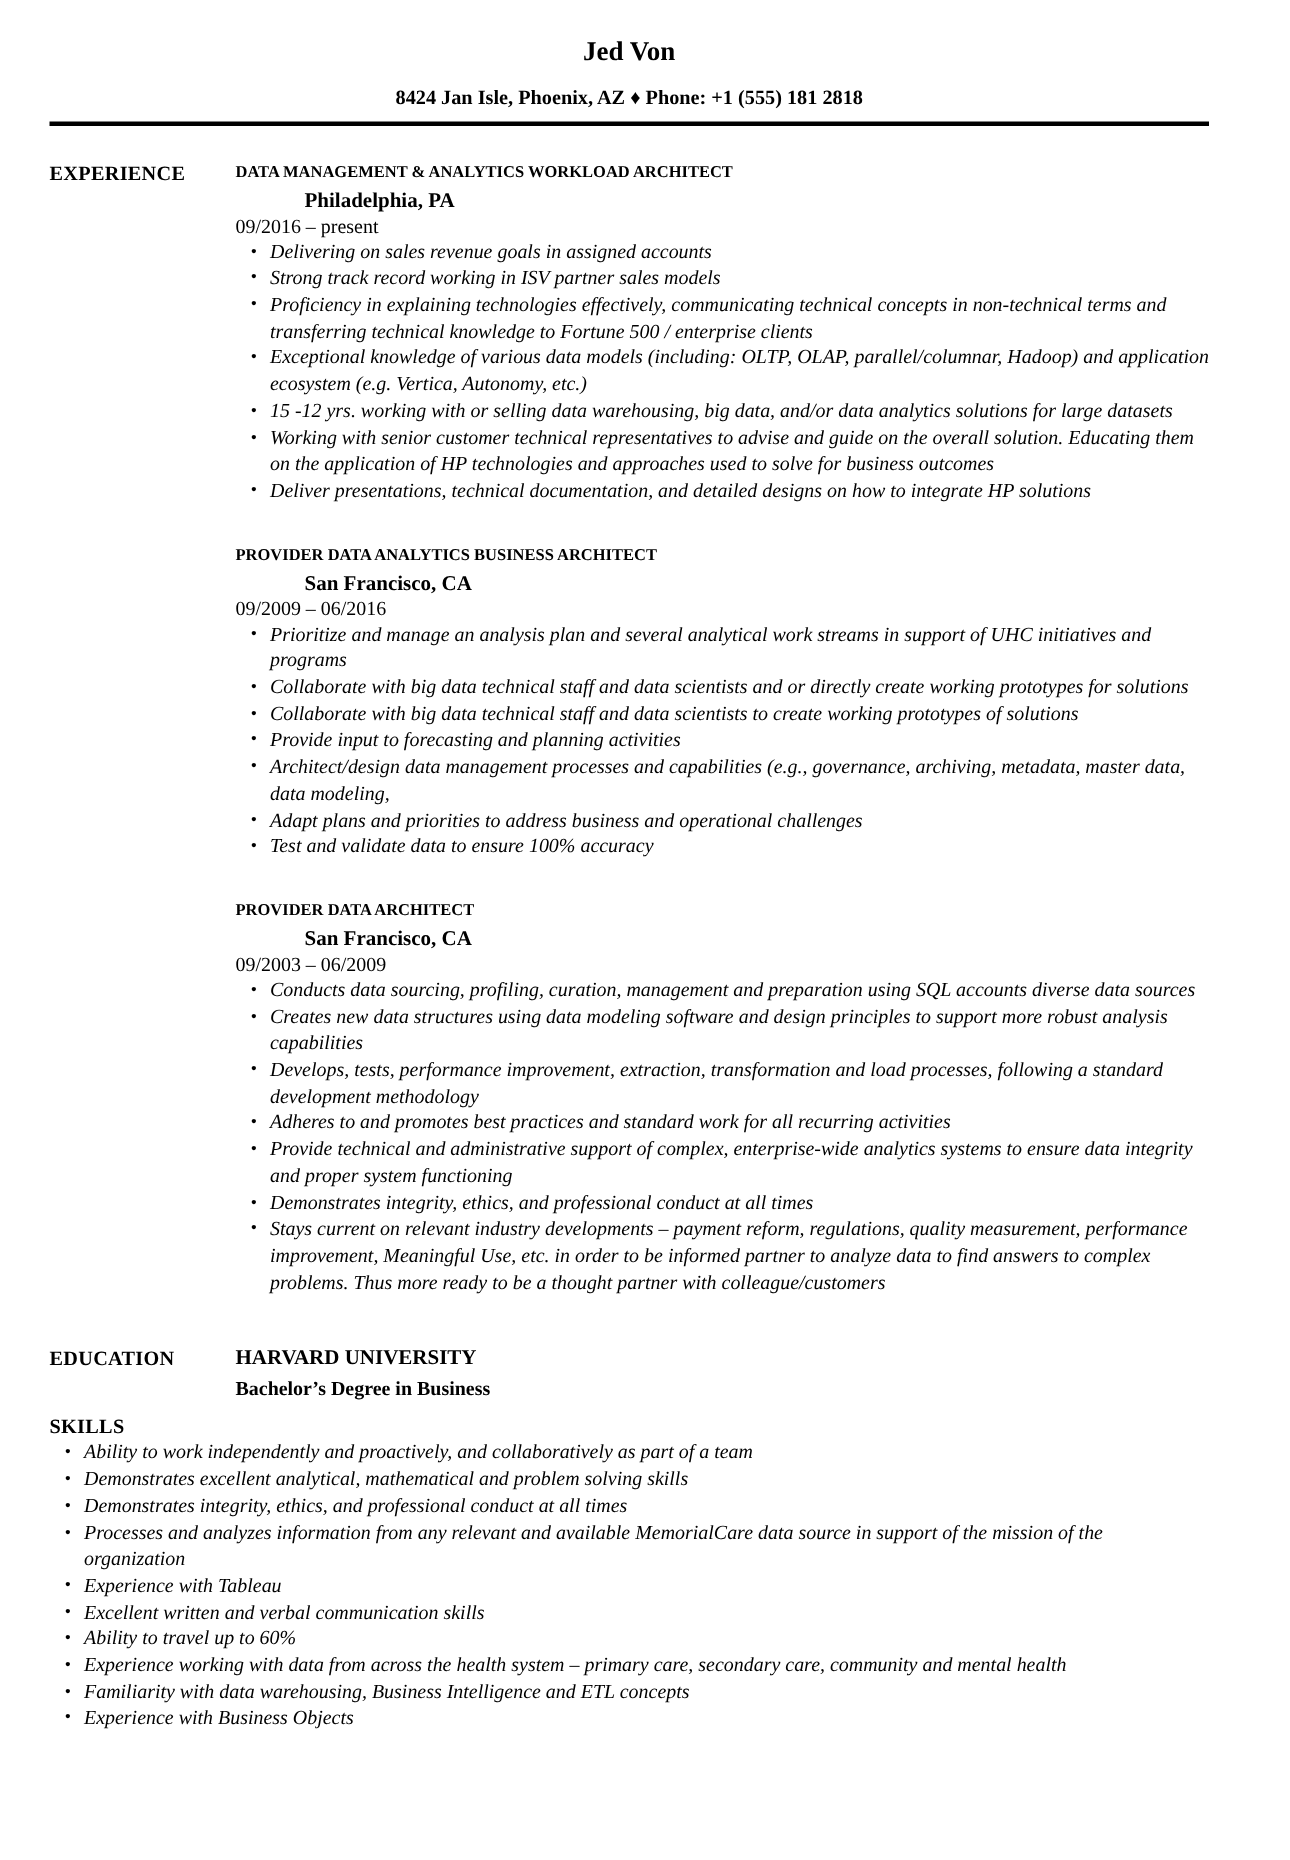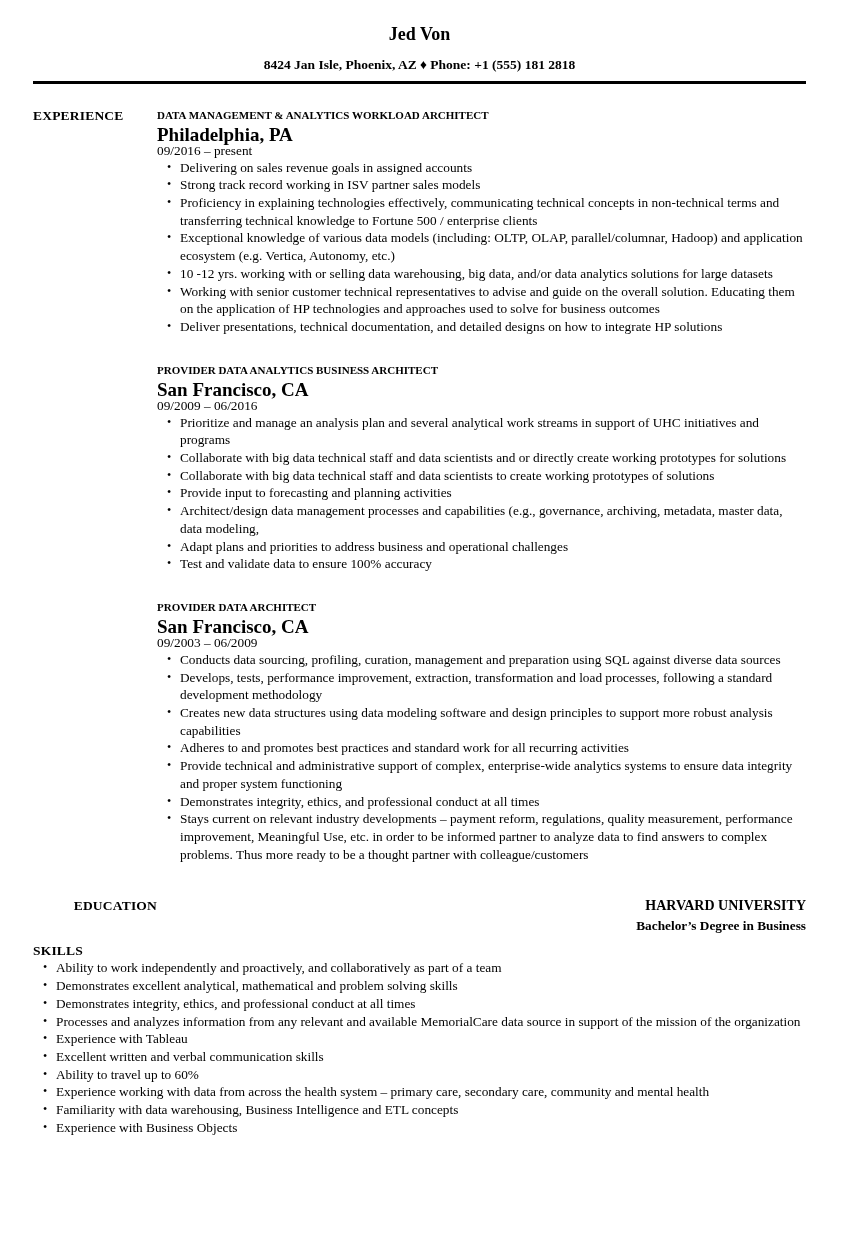--- a/index.html
+++ b/index.html
@@ -30,59 +30,61 @@
   }
   .contact-line {
     font-size: 13.5px;
     font-weight: bold;
     line-height: 16px;
     margin-bottom: 3px;
   }
   
   .row { display: flex; align-items: flex-start; }
   .row-experience { margin-top: 23px; }
-  .row-education  { margin-top: 34px; text-align: right; }
+  .row-education  { margin-top: 34px; }
   .row-skills     { margin-top: 8px; flex-direction: column; }
   .section-label {
     width: 124px;
     flex-shrink: 0;
     font-size: 13.5px;
     font-weight: bold;
     line-height: 17px;
     letter-spacing: 0.2px;
   }
   .section-content { flex: 1; min-width: 0; }
   
   .job + .job { margin-top: 26px; }
   .job-title {
     font-size: 11px;
     font-weight: bold;
     line-height: 17px;
     margin-bottom: 3px;
   }
   .job-location {
-    font-size: 19px;
+    font-size: 14px;
     font-weight: bold;
     line-height: 16px;
+    margin-left: 46px;
   }
   .job-dates {
     font-size: 13.3px;
     line-height: 16px;
   }
   
   ul.bullets {
     list-style: none;
     margin: 0;
     padding: 0 0 0 9px;
   }
   ul.bullets li {
     position: relative;
     padding-left: 14px;
     font-size: 13.3px;
     line-height: 17.7px;
+    font-style: italic;
   }
   ul.bullets li::before {
     content: "\2022";
     position: absolute;
     left: 1px;
     top: 0;
     font-size: 12px;
   }
   
   .school-name {
@@ -113,21 +115,21 @@
 
       <article class="job">
         <h2 class="job-title">DATA MANAGEMENT &amp; ANALYTICS WORKLOAD ARCHITECT</h2>
         <div class="job-location">Philadelphia, PA</div>
         <div class="job-dates">09/2016 – present</div>
         <ul class="bullets">
           <li>Delivering on sales revenue goals in assigned accounts</li>
           <li>Strong track record working in ISV partner sales models</li>
           <li>Proficiency in explaining technologies effectively, communicating technical concepts in non-technical terms and transferring technical knowledge to Fortune 500 / enterprise clients</li>
           <li>Exceptional knowledge of various data models (including: OLTP, OLAP, parallel/columnar, Hadoop) and application ecosystem (e.g. Vertica, Autonomy, etc.)</li>
-          <li>10 -12 yrs. working with or selling data warehousing, big data, and/or data analytics solutions for large datasets</li>
+          <li>15 -12 yrs. working with or selling data warehousing, big data, and/or data analytics solutions for large datasets</li>
           <li>Working with senior customer technical representatives to advise and guide on the overall solution. Educating them on the application of HP technologies and approaches used to solve for business outcomes</li>
           <li>Deliver presentations, technical documentation, and detailed designs on how to integrate HP solutions</li>
         </ul>
       </article>
 
       <article class="job">
         <h2 class="job-title">PROVIDER DATA ANALYTICS BUSINESS ARCHITECT</h2>
         <div class="job-location">San Francisco, CA</div>
         <div class="job-dates">09/2009 – 06/2016</div>
         <ul class="bullets">
@@ -139,23 +141,23 @@
           <li>Adapt plans and priorities to address business and operational challenges</li>
           <li>Test and validate data to ensure 100% accuracy</li>
         </ul>
       </article>
 
       <article class="job">
         <h2 class="job-title">PROVIDER DATA ARCHITECT</h2>
         <div class="job-location">San Francisco, CA</div>
         <div class="job-dates">09/2003 – 06/2009</div>
         <ul class="bullets">
-          <li>Conducts data sourcing, profiling, curation, management and preparation using SQL against diverse data sources</li>
+          <li>Conducts data sourcing, profiling, curation, management and preparation using SQL accounts diverse data sources</li>
+          <li>Creates new data structures using data modeling software and design principles to support more robust analysis capabilities</li>
           <li>Develops, tests, performance improvement, extraction, transformation and load processes, following a standard development methodology</li>
-          <li>Creates new data structures using data modeling software and design principles to support more robust analysis capabilities</li>
           <li>Adheres to and promotes best practices and standard work for all recurring activities</li>
           <li>Provide technical and administrative support of complex, enterprise-wide analytics systems to ensure data integrity and proper system functioning</li>
           <li>Demonstrates integrity, ethics, and professional conduct at all times</li>
           <li>Stays current on relevant industry developments – payment reform, regulations, quality measurement, performance improvement, Meaningful Use, etc. in order to be informed partner to analyze data to find answers to complex problems. Thus more ready to be a thought partner with colleague/customers</li>
         </ul>
       </article>
 
     </div>
   </section>
 

